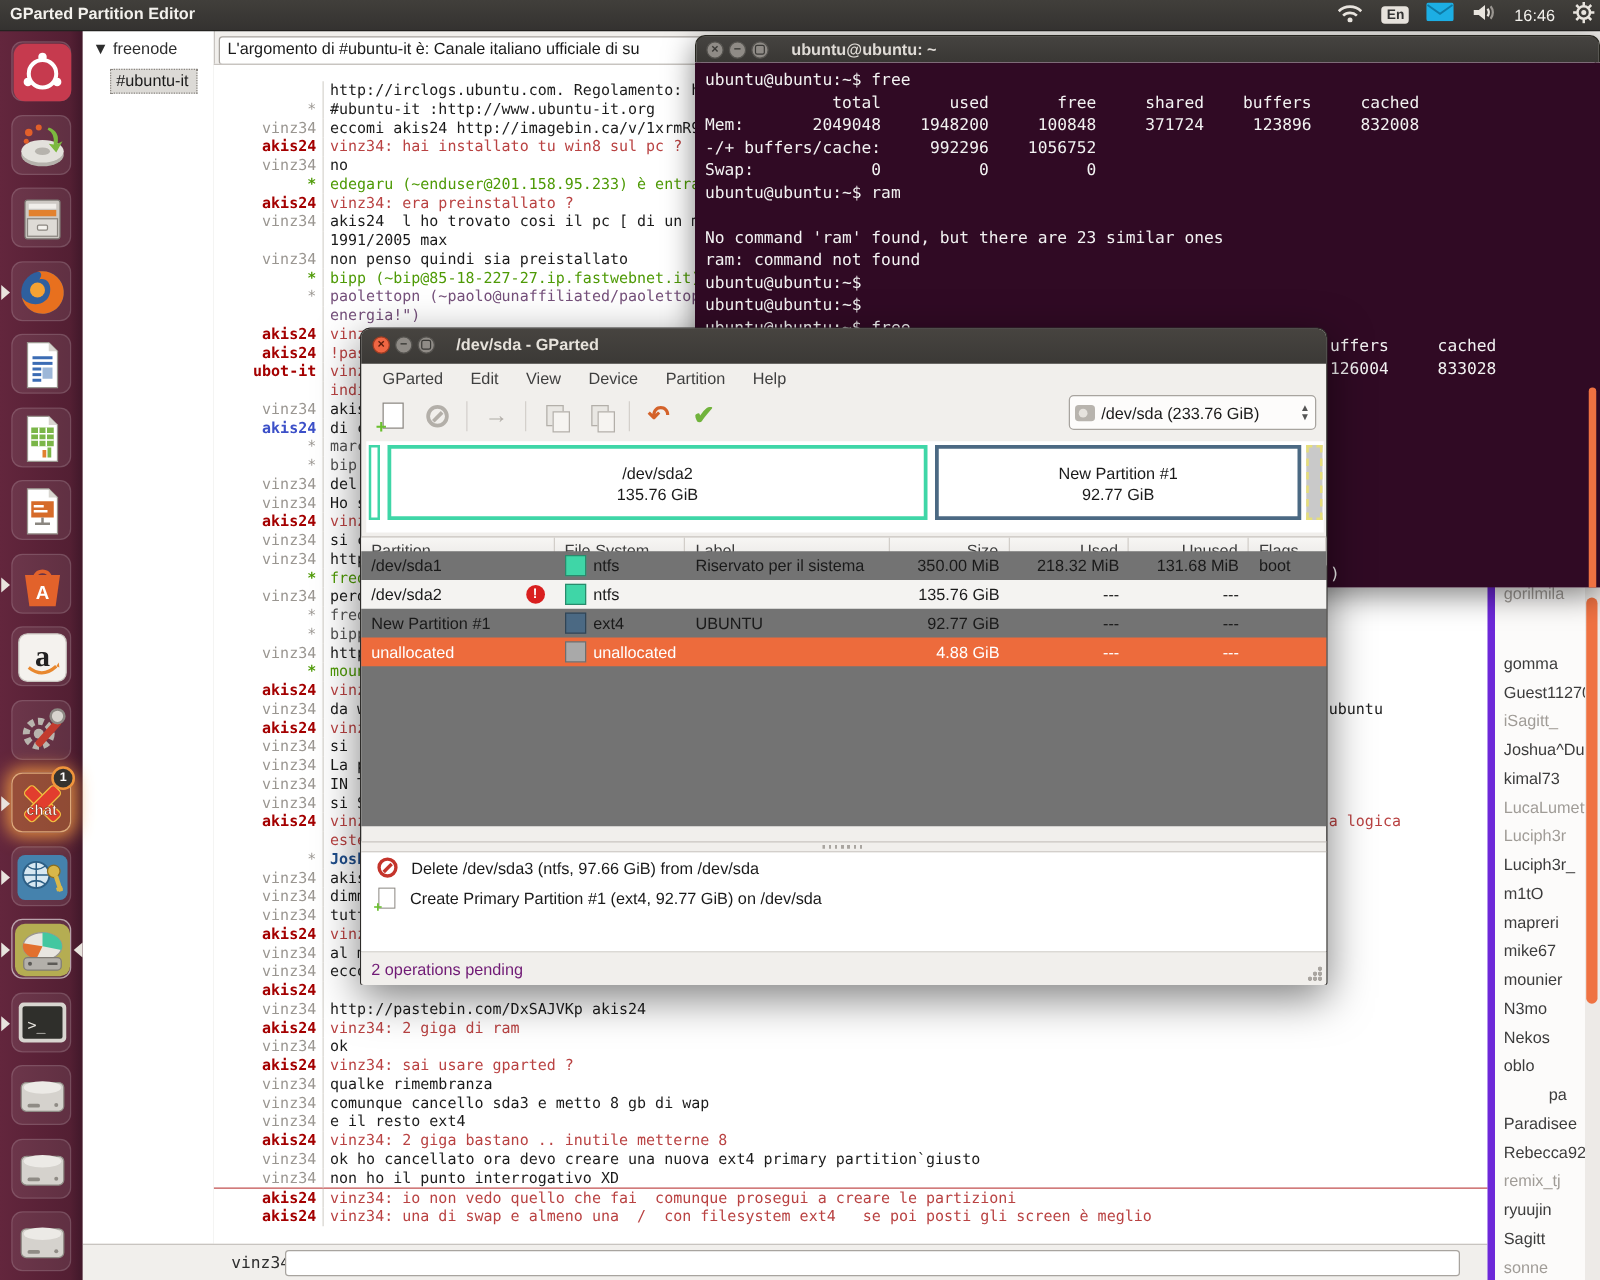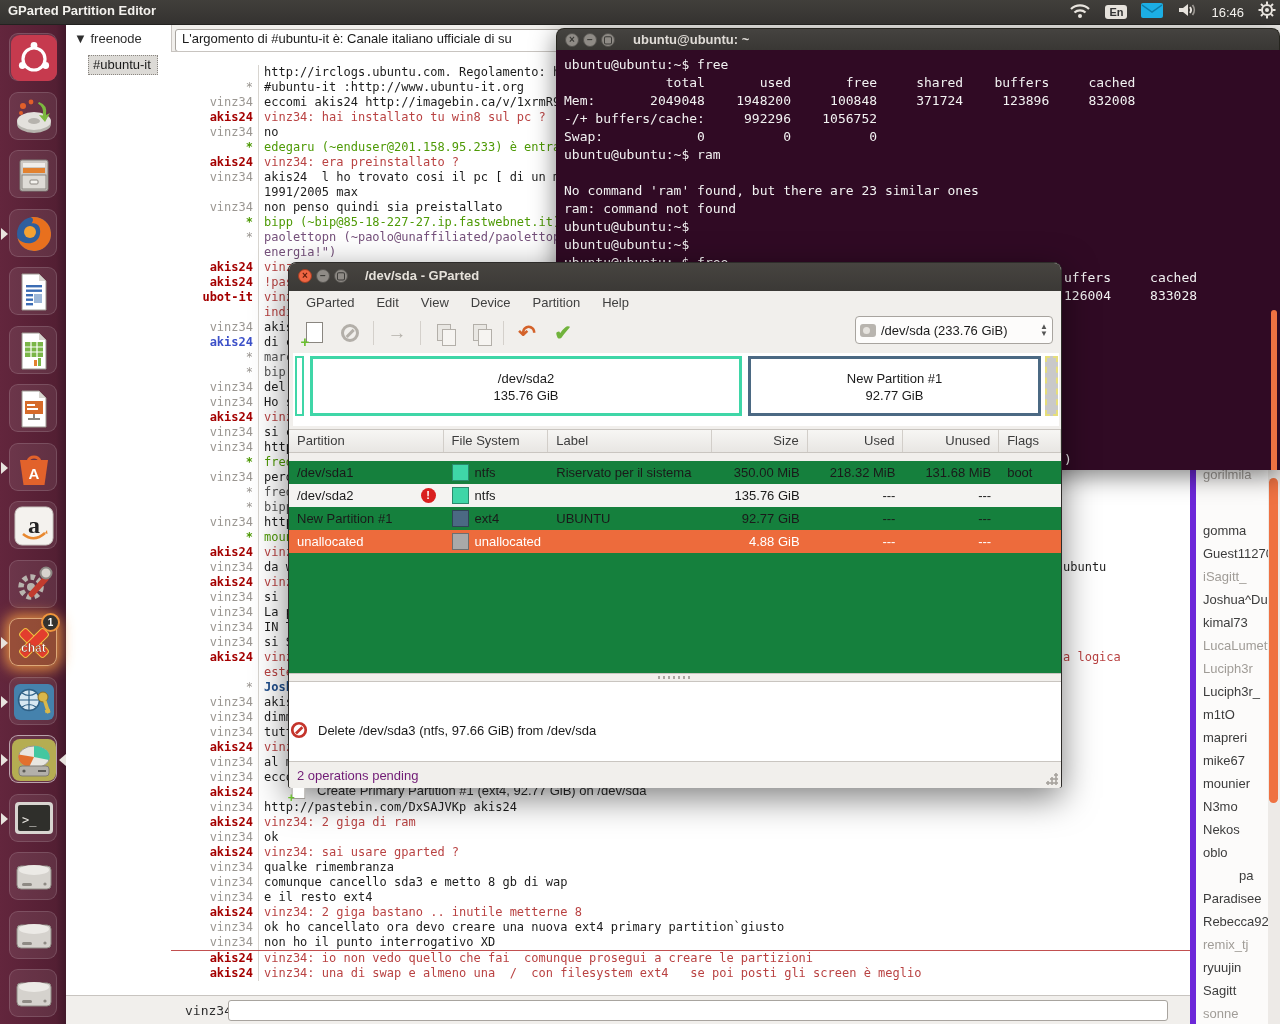--- a/index.html
+++ b/index.html
@@ -79,33 +79,33 @@
   #gp-combo .spin{margin-left:auto;font-size:8px;line-height:7px;color:#555;text-align:center;}
   #gp-canvas{position:absolute;left:4px;top:90px;width:766px;height:73px;background:#fff;}
   .pbox{position:absolute;top:3px;height:60px;background:#fff;box-sizing:border-box;text-align:center;font-size:13px;color:#1a1a1a;}
   .pbox .l1{margin-top:12px;} .pbox .l2{margin-top:2px;}
   #pv-sda1{left:2px;width:9px;border:2px solid #3fd6a7;}
   #pv-sda2{left:17px;width:432px;border:3px solid #3fd6a7;}
   #pv-new{left:455px;width:293px;border:3px solid #4b6983;}
   #pv-unalloc{left:752px;width:13px;background:#c9c9c9;border:2px dashed #e6de7a;}
   #gp-table-head{position:absolute;left:0;top:166px;width:100%;height:24px;display:flex;background:linear-gradient(#f7f6f4,#e8e6e3);border-top:1px solid #c9c5c0;border-bottom:1px solid #c9c5c0;box-sizing:border-box;}
   .hcell{font-size:13px;color:#3c3c3c;padding:3px 8px 0 8px;border-right:1px solid #d2cec9;box-sizing:border-box;white-space:nowrap;overflow:hidden;}
-  #gp-rows{position:absolute;left:0;top:198px;width:100%;height:220px;background:#15803d;}
+  #gp-rows{position:absolute;left:0;top:178px;width:100%;height:220px;background:#737373;}
   .grow{display:flex;height:23px;}
   .grow.alt{background:#f4f3f1;}
   .grow.sel{background:#ed6b3c;color:#fff;}
   .gcell{font-size:13px;color:inherit;padding:3px 8px 0 8px;box-sizing:border-box;white-space:nowrap;overflow:hidden;color:#1a1a1a;display:flex;align-items:center;padding-top:0;}
   .grow.sel .gcell{color:#fff;}
   .col0{width:155px;} .col1{width:105px;} .col2{width:164px;} .col3{width:96px;justify-content:flex-end;} .col4{width:96px;justify-content:flex-end;} .col5{width:96px;justify-content:flex-end;} .col6{width:62px;}
   .swatch{width:15px;height:15px;border:1px solid rgba(0,0,0,0.35);margin-right:6px;flex:none;}
   .warn{margin-left:auto;width:15px;height:15px;border-radius:50%;background:#d91f1f;color:#fff;font-size:11px;font-weight:bold;text-align:center;line-height:15px;flex:none;}
   #gp-split{position:absolute;left:0;top:410px;width:100%;height:9px;background:#f1efec;border-top:1px solid #c9c5c0;border-bottom:1px solid #c9c5c0;box-sizing:border-box;}
   #gp-split i{display:block;width:34px;height:3px;margin:2px auto;background:repeating-linear-gradient(90deg,#a9a5a0 0 2px,transparent 2px 5px);}
   #gp-ops{position:absolute;left:0;top:419px;width:100%;height:79px;background:#fff;}
-  .oprow{display:flex;align-items:center;height:24px;padding-left:1px;font-size:13px;color:#1a1a1a;margin-top:36px;}
+  .oprow{display:flex;align-items:center;height:24px;padding-left:12px;font-size:13px;color:#1a1a1a;}
   .opicon{margin-right:10px;display:inline-flex;}
   #gp-status{position:absolute;left:0;top:498px;width:100%;height:27px;background:#f1efec;border-top:1px solid #c9c5c0;box-sizing:border-box;border-radius:0 0 2px 2px;}
   #gp-status span{position:absolute;left:8px;top:6px;font-size:13px;color:#701a75;}
   #gp-grip{position:absolute;right:2px;bottom:2px;width:14px;height:14px;background:
     radial-gradient(circle at 11px 3px,#a9a5a0 1.5px,transparent 2px),
     radial-gradient(circle at 7px 7px,#a9a5a0 1.5px,transparent 2px),
     radial-gradient(circle at 11px 7px,#a9a5a0 1.5px,transparent 2px),
     radial-gradient(circle at 3px 11px,#a9a5a0 1.5px,transparent 2px),
     radial-gradient(circle at 7px 11px,#a9a5a0 1.5px,transparent 2px),
     radial-gradient(circle at 11px 11px,#a9a5a0 1.5px,transparent 2px);}

